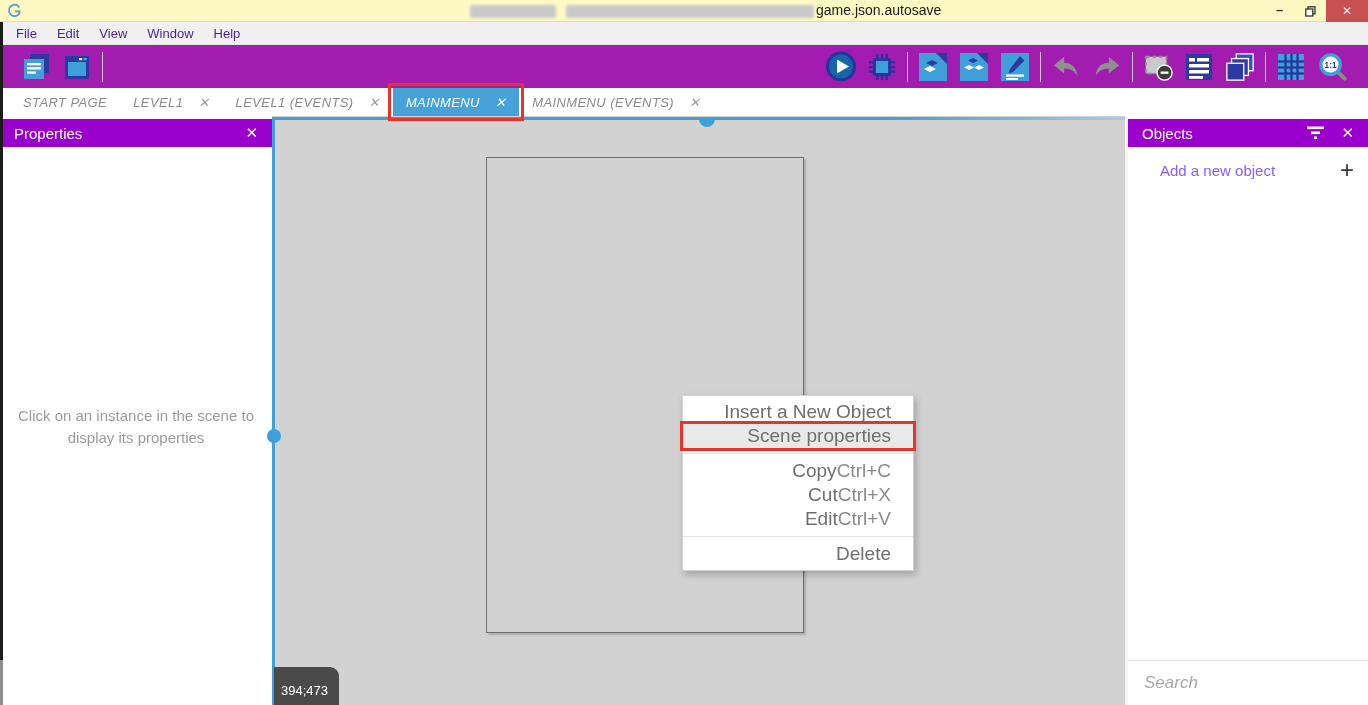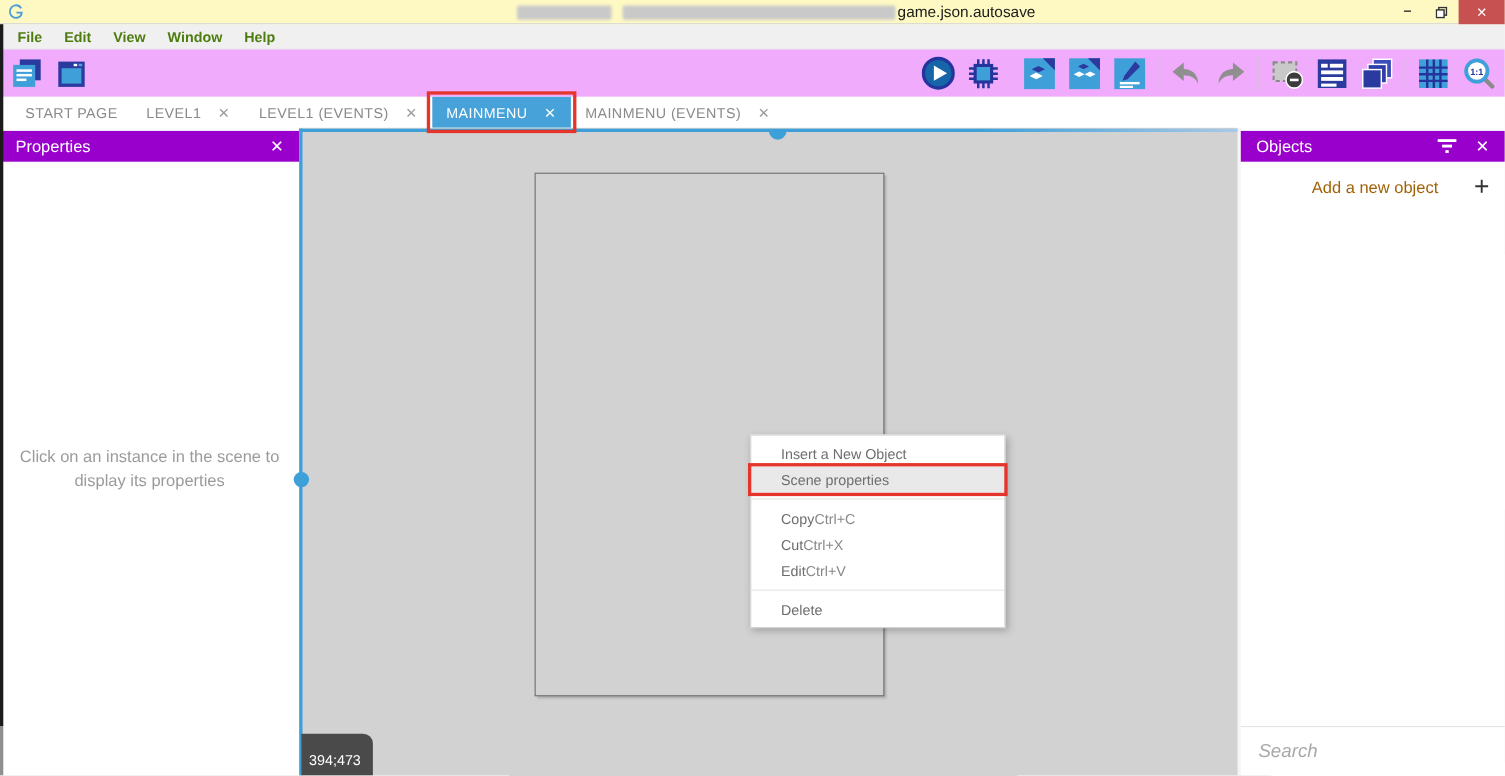--- a/index.html
+++ b/index.html
@@ -13,31 +13,31 @@
   .redact.r1 { left:470px; width:86px; }
   .redact.r2 { left:566px; width:248px; }
   .win-title { position:absolute; left:816px; top:2px; font-size:14px; color:#1b1b1b; white-space:nowrap; }
   .win-controls { position:absolute; right:0; top:0; height:22px; display:flex; }
   .win-btn { width:31px; height:22px; display:flex; align-items:center; justify-content:center; color:#333; font-size:13px; cursor:default; }
   .win-btn.min span { font-weight:bold; margin-top:-4px; }
   .win-btn.close { width:42px; background:#c75050; color:#fff; font-size:12px; }
 
   
   .menubar { height:23px; background:#f0f0f0; border-bottom:1px solid #e6e6e6; display:flex; align-items:center; padding-left:6px; }
-  .menu-item { font-size:13px; color:#4d7c0f; padding:0 10px; height:23px; display:flex; align-items:center;font-weight:bold; }
-
-  
-  .toolbar { height:43px; background:#f0abfc; display:flex; align-items:center; padding:0 8px; }
+  .menu-item { font-size:13px; color:#4c1d95; padding:0 10px; height:23px; display:flex; align-items:center; }
+
+  
+  .toolbar { height:43px; background:#a21caf; display:flex; align-items:center; padding:0 20px; }
   .tb-group { display:flex; align-items:center; gap:9px; }
   .tb-sep { width:1px; height:30px; background:#c9c9c9; margin:0 9px; }
   .tbi { width:32px; height:32px; display:flex; align-items:center; justify-content:center; }
   .tb-right { margin-left:auto; display:flex; align-items:center; }
 
   
-  .tabbar { height:28px; background:#ffffff; display:flex; align-items:flex-start; padding-left:10px; position:relative; z-index:6; }
+  .tabbar { height:28px; background:#ffffff; display:flex; align-items:flex-start; padding-left:10px; position:relative; z-index:6;font-style:italic; }
   .tab { height:28px; display:flex; align-items:center; padding:0 13px; font-size:13px; color:#8a8a8a; letter-spacing:.4px; gap:15px; white-space:nowrap; }
   .tab .tab-x { font-size:13px; color:#9a9a9a; }
   .tab.active { background:#46a2d9; color:#fff; outline:3px solid #e5342c; outline-offset:2px; position:relative; z-index:7; }
   .tab.active .tab-x { color:#fff; }
 
   
   .main { position:absolute; top:116px; left:0; width:1368px; height:589px; display:flex; background:#f5f5f5; }
 
   .panel-header { height:28px; background:#9900cc; color:#fff; display:flex; align-items:center; padding:0 14px; font-size:15px; flex:none; }
   .panel-header .spacer { flex:1; }
@@ -52,28 +52,28 @@
              background:linear-gradient(to right,#3da0d9 0%,#3da0d9 72%,#a9c9e6 100%); }
   .handle-top { position:absolute; top:2px; left:427px; width:16px; height:9px; background:#3da0d9; border-radius:0 0 9px 9px; }
   .sel-left { position:absolute; top:1px; left:0; width:3px; bottom:0; background:#3da0d9; }
   .handle-left { position:absolute; left:-5px; top:313px; width:14px; height:14px; border-radius:50%; background:#3da0d9; }
   .scene-rect { position:absolute; left:214px; top:41px; width:318px; height:476px; border:1px solid #6e6e6e; box-shadow:2px 2px 2px rgba(0,0,0,.18); }
   .coord-badge { position:absolute; left:2px; bottom:0; background:#4a4a4a; color:#fff; font-size:13px; padding:16px 11px 7px 7px; border-top-right-radius:9px; }
 
   
   .ctx-menu { position:absolute; left:410px; top:279px; width:232px; background:#fff; border:1px solid #d2d2d2;
               box-shadow:2px 3px 7px rgba(0,0,0,.25); padding:4px 0; z-index:10; }
-  .cm-item { height:24px; display:flex; align-items:center; justify-content:flex-start; padding:0 22px 0 27px; font-size:13px; color:#6e6e6e; }
+  .cm-item { height:24px; display:flex; align-items:center; justify-content:flex-end; padding:0 22px 0 27px; font-size:19px; color:#6e6e6e; }
   .cm-item .sc { color:#8a8a8a; }
   .cm-sep { height:1px; background:#e4e4e4; margin:5px 0; }
   .cm-item.hl { background:#e9e9e9; outline:3px solid #e5342c; position:relative; z-index:2; }
 
   .right-panel { width:240px; background:#fff; display:flex; flex-direction:column; padding-top:3px; }
   .add-row { display:flex; align-items:center; padding:14px 14px 0 14px; }
-  .add-label { flex:1; text-align:center; color:#a16207; font-size:15px; padding-left:18px; }
+  .add-label { flex:1; text-align:left; color:#8b5cf6; font-size:15px; padding-left:18px; }
   .plus { color:#333; font-size:24px; font-weight:300; line-height:18px; }
   .search-row { margin-top:auto; height:45px; border-top:1px solid #e3e3e3; display:flex; align-items:center; padding:0 16px; gap:8px; }
   .search-input { border:none; outline:none; flex:1; font-size:17px; color:#555; font-family:"Liberation Sans", sans-serif; background:transparent;font-style:italic; }
   .search-input::placeholder { color:#a8a8a8; }
 
   .left-strip { position:absolute; left:0; top:22px; width:3px; height:638px; background:#1b1b1b; z-index:40; }
   .left-strip-b { position:absolute; left:0; top:660px; width:3px; height:45px; background:#8f8f8f; z-index:40; }
 </style>
 </head>
 <body>

